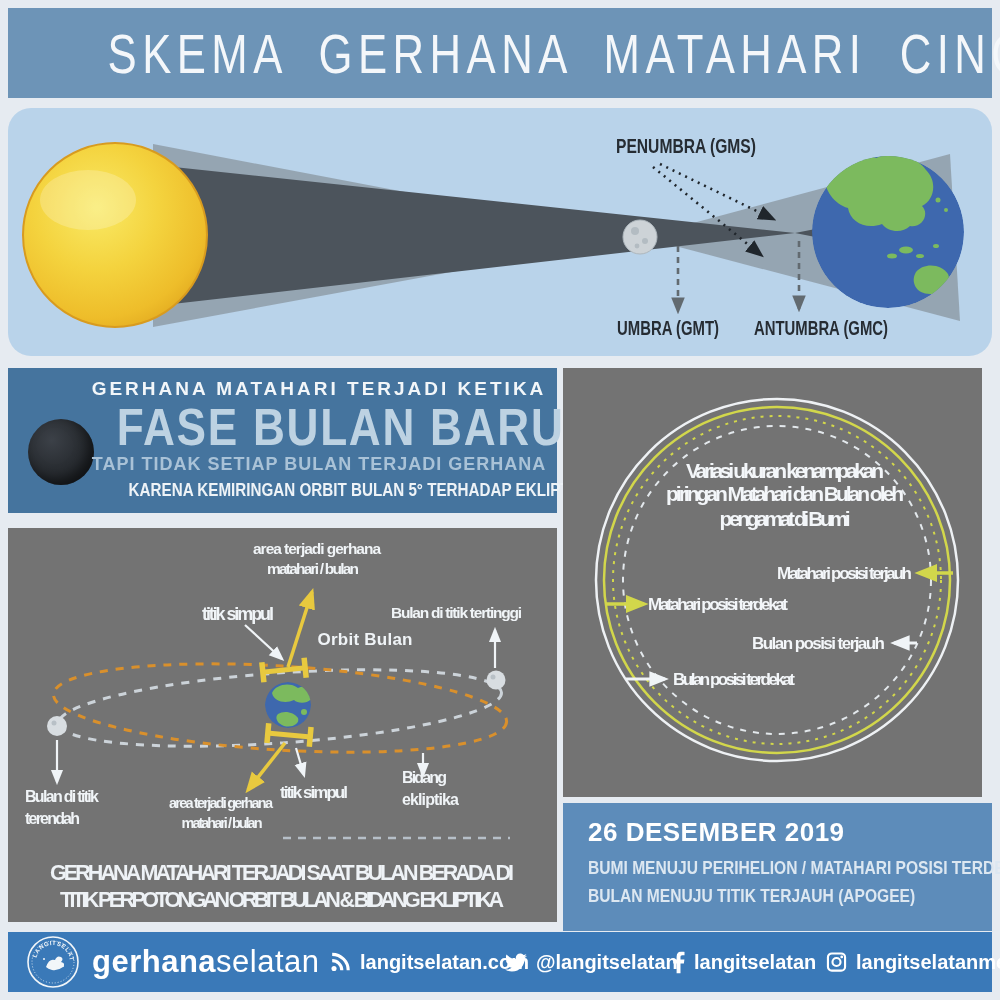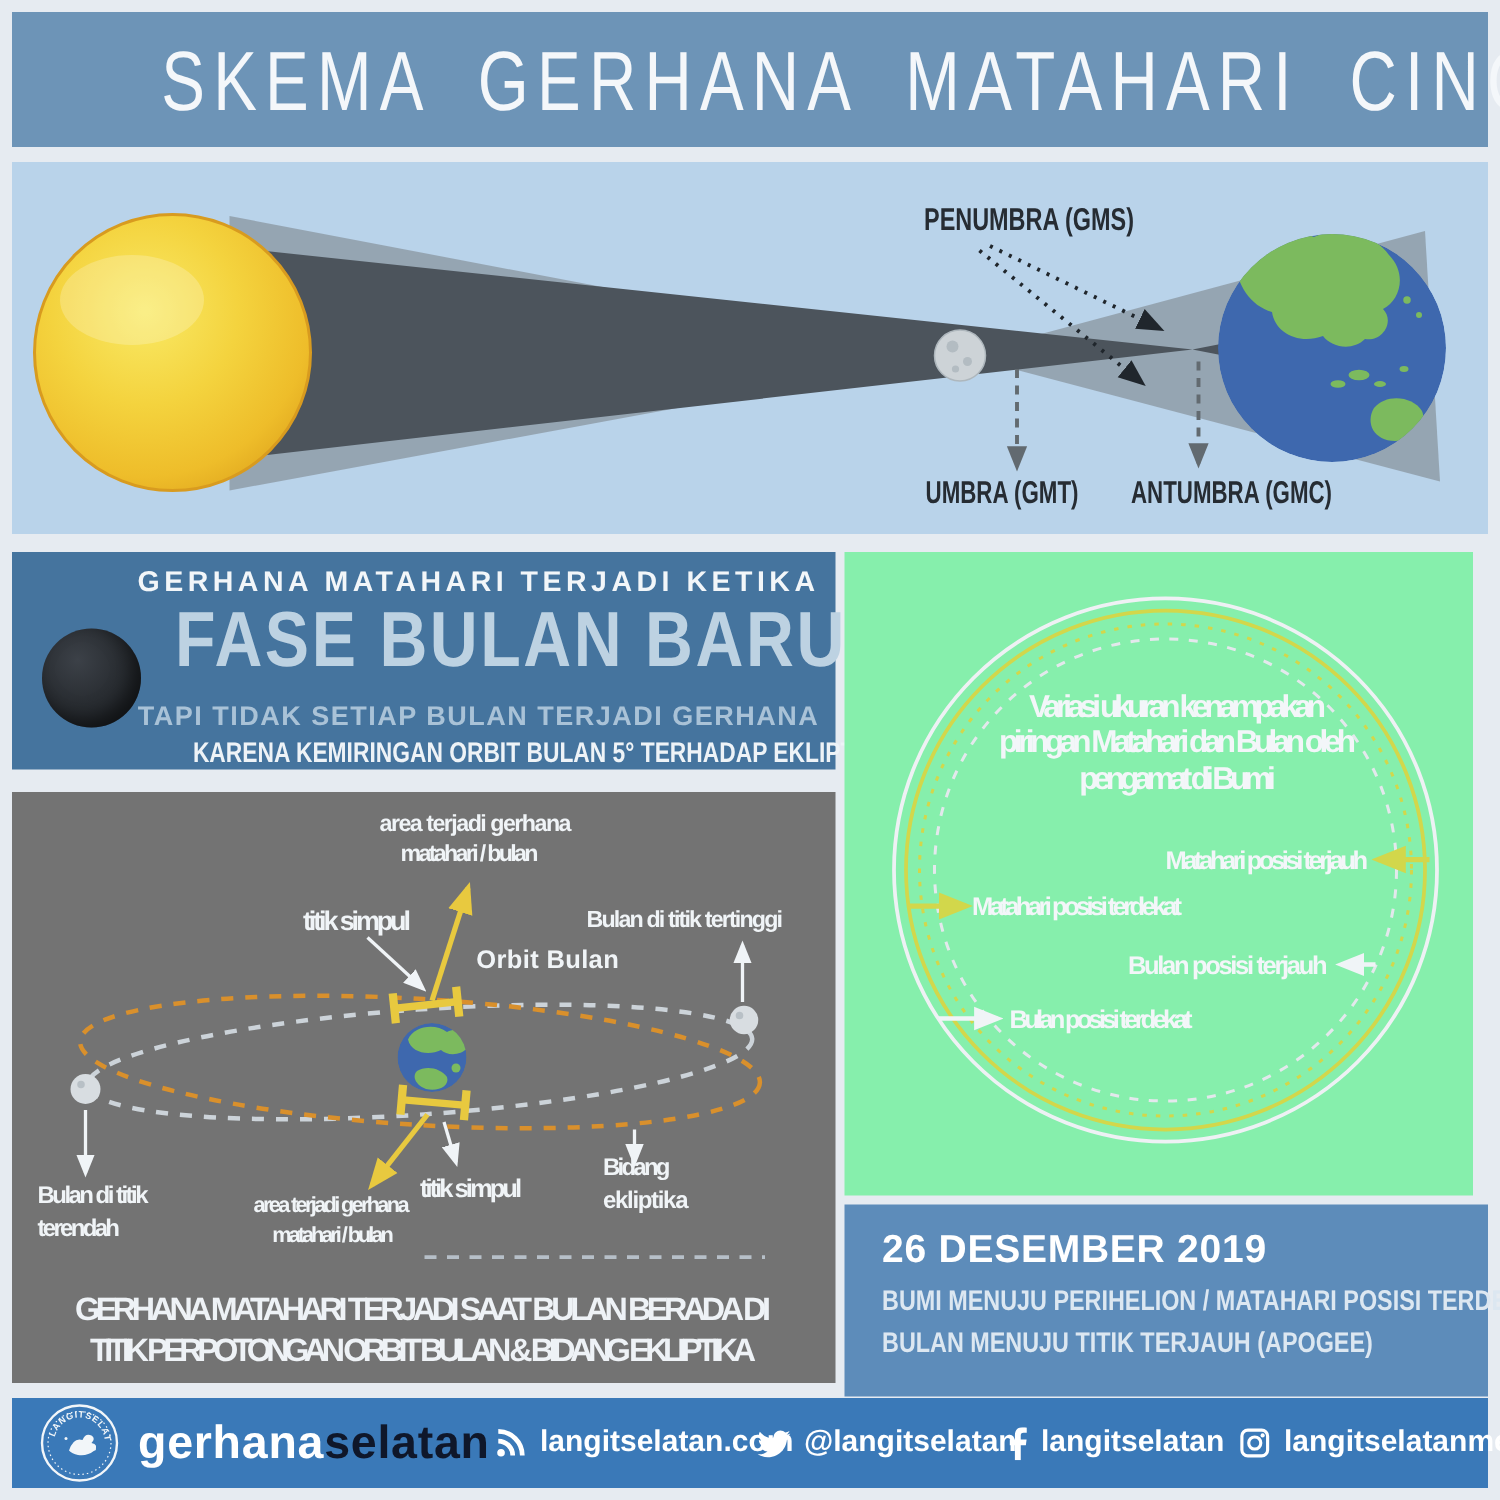--- a/index.html
+++ b/index.html
@@ -5,50 +5,50 @@
   html,body{margin:0;padding:0;}
   .page{position:relative;width:1000px;height:1000px;background:#e6ebf1;
         font-family:"Liberation Sans",sans-serif;overflow:hidden;}
   .panel{position:absolute;}
   
   .header{left:8px;top:8px;width:984px;height:90px;background:#6d94b7;
           display:flex;align-items:center;justify-content:center;}
   .header h1{margin:0 0 0 190px;color:#f4f7fa;font-weight:400;font-size:56px;
              letter-spacing:7px;word-spacing:20px;transform:scaleX(0.78);white-space:nowrap;}
   
-  .diagram{left:8px;top:108px;width:984px;height:248px;background:#b9d3ea;}
+  .diagram{left:8px;top:108px;width:984px;height:248px;background:#b9d3ea;border-radius:23px;}
   
   .fase{left:8px;top:368px;width:549px;height:145px;background:#45749e;}
   .fase-moon{position:absolute;left:20px;top:51px;width:66px;height:66px;border-radius:50%;
      background:radial-gradient(circle at 36% 32%, #3c4148 0%, #2a2e33 45%, #1c2024 100%);
      box-shadow:inset -6px -6px 12px rgba(0,0,0,.5);}
   .fase-text{position:absolute;left:73px;right:0;top:10px;text-align:center;color:#fff;}
   .fase-intro{font-size:19px;font-weight:700;letter-spacing:3px;color:#f2f6f9;white-space:nowrap;}
   .fase-headline{font-size:52px;font-weight:700;letter-spacing:2px;color:#bdd2e2;line-height:1.04;
       transform:scaleX(0.85);white-space:nowrap;}
-  .fase-sub1{font-size:18px;font-weight:700;letter-spacing:1px;color:#a9c2d7;margin-top:13px;white-space:nowrap;}
+  .fase-sub1{font-size:18px;font-weight:700;letter-spacing:1px;color:#a9c2d7;margin-top:0;white-space:nowrap;}
   .fase-sub2{font-size:19px;font-weight:700;color:#eef3f7;margin-top:4px;transform:scaleX(0.8);white-space:nowrap;}
   
   .orbit{left:8px;top:528px;width:549px;height:394px;background:#737373;}
   
-  .sizes{left:563px;top:368px;width:419px;height:429px;background:#86efac;}
+  .sizes{left:563px;top:368px;width:419px;height:429px;background:#737373;}
   
   .datep{left:563px;top:803px;width:429px;height:128px;background:#5d8cba;color:#fff;
          padding:14px 0 0 25px;box-sizing:border-box;}
   .date-big{font-size:26px;font-weight:700;letter-spacing:0.5px;}
   .date-line{font-size:19px;font-weight:700;color:#dce7f1;margin-top:6px;
              transform:scaleX(0.82);transform-origin:left center;white-space:nowrap;}
   .date-line.first{margin-top:9px;}
   
   .footer{left:8px;top:932px;width:984px;height:60px;background:#3a79b8;}
   .brand{position:absolute;left:18px;top:50%;transform:translateY(-50%);
          display:flex;align-items:center;gap:12px;}
   .wordmark{color:#fff;font-size:31px;letter-spacing:0.5px;}
   .wordmark b{font-weight:700;}
-  .wordmark span{font-weight:700;color:#0f172a;margin-top:48px;}
+  .wordmark span{font-weight:400;color:#ffffff;margin-top:48px;}
   .social{position:absolute;top:50%;transform:translateY(-50%);display:flex;
           align-items:center;gap:9px;color:#fff;font-size:20px;font-weight:700;}
   .social.website{left:322px;} .social.twitter{left:497px;align-items:center;}
   .social.facebook{left:664px;} .social.instagram{left:818px;}
   svg{display:block;}
   svg text{font-family:"Liberation Sans",sans-serif;}
 </style>
 </head>
 <body>
 

